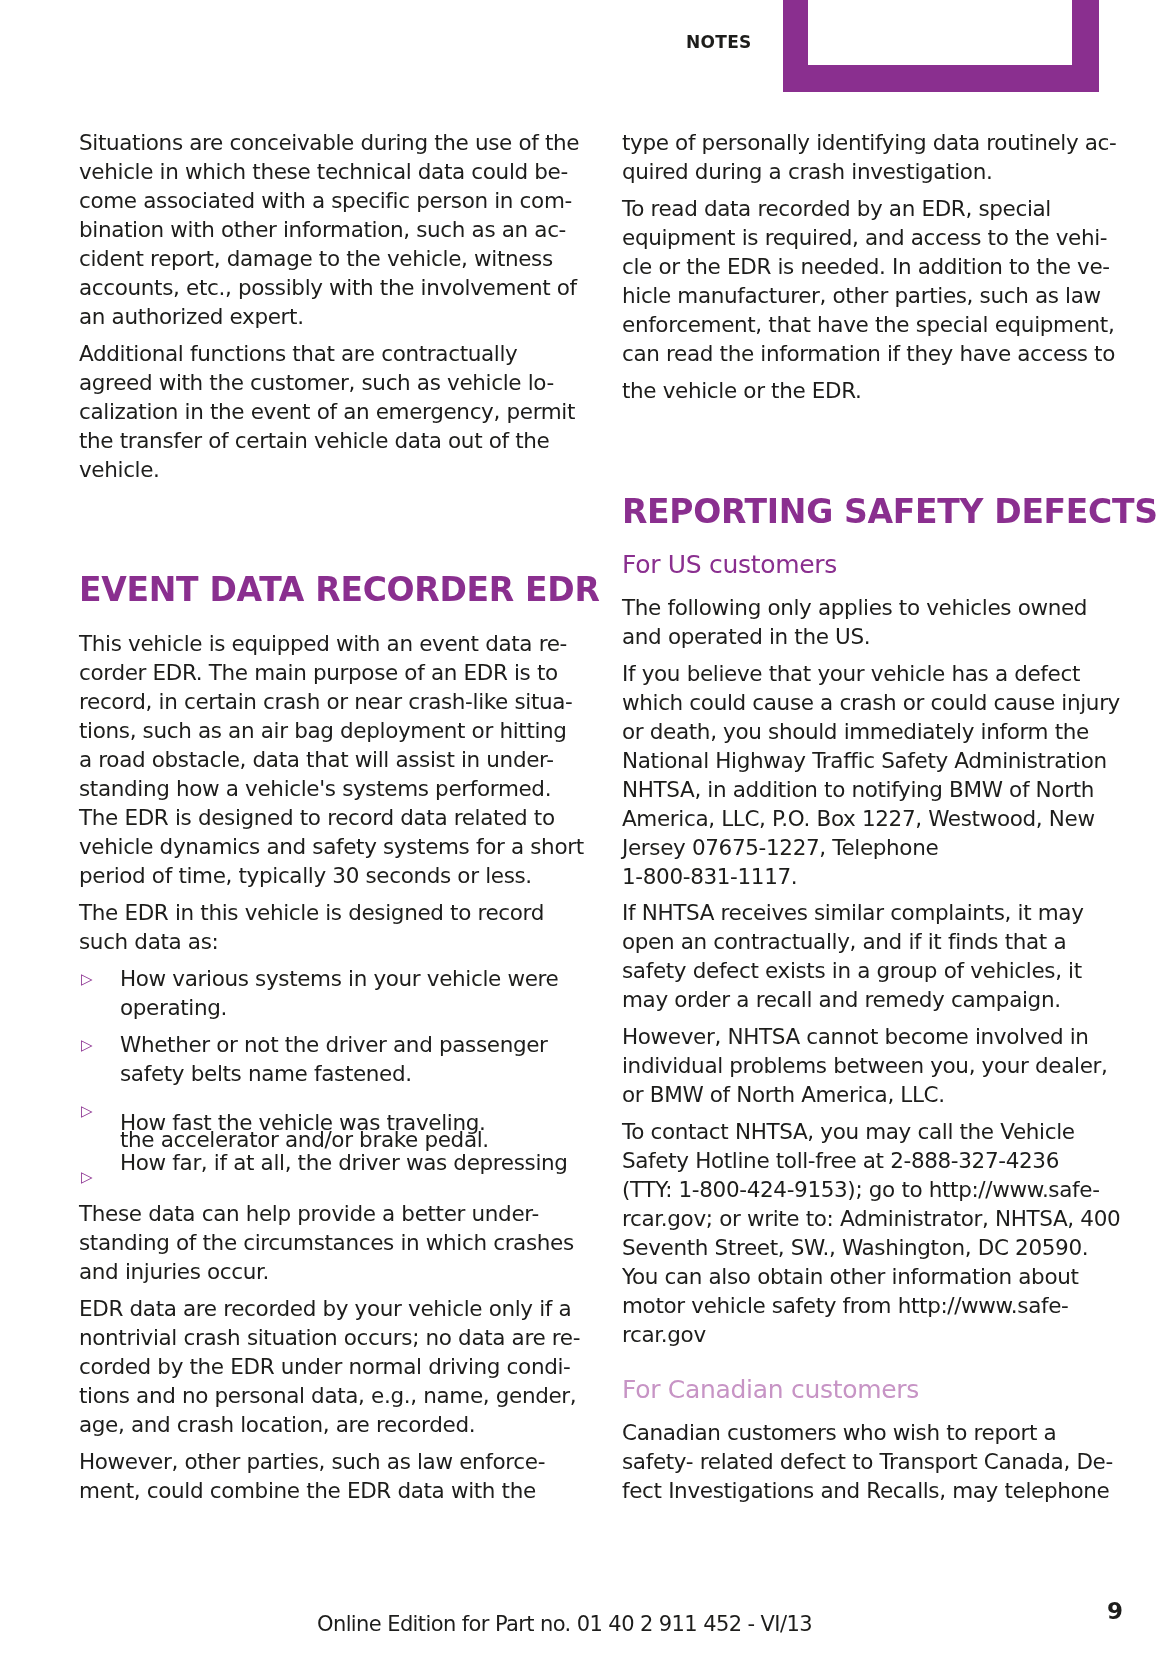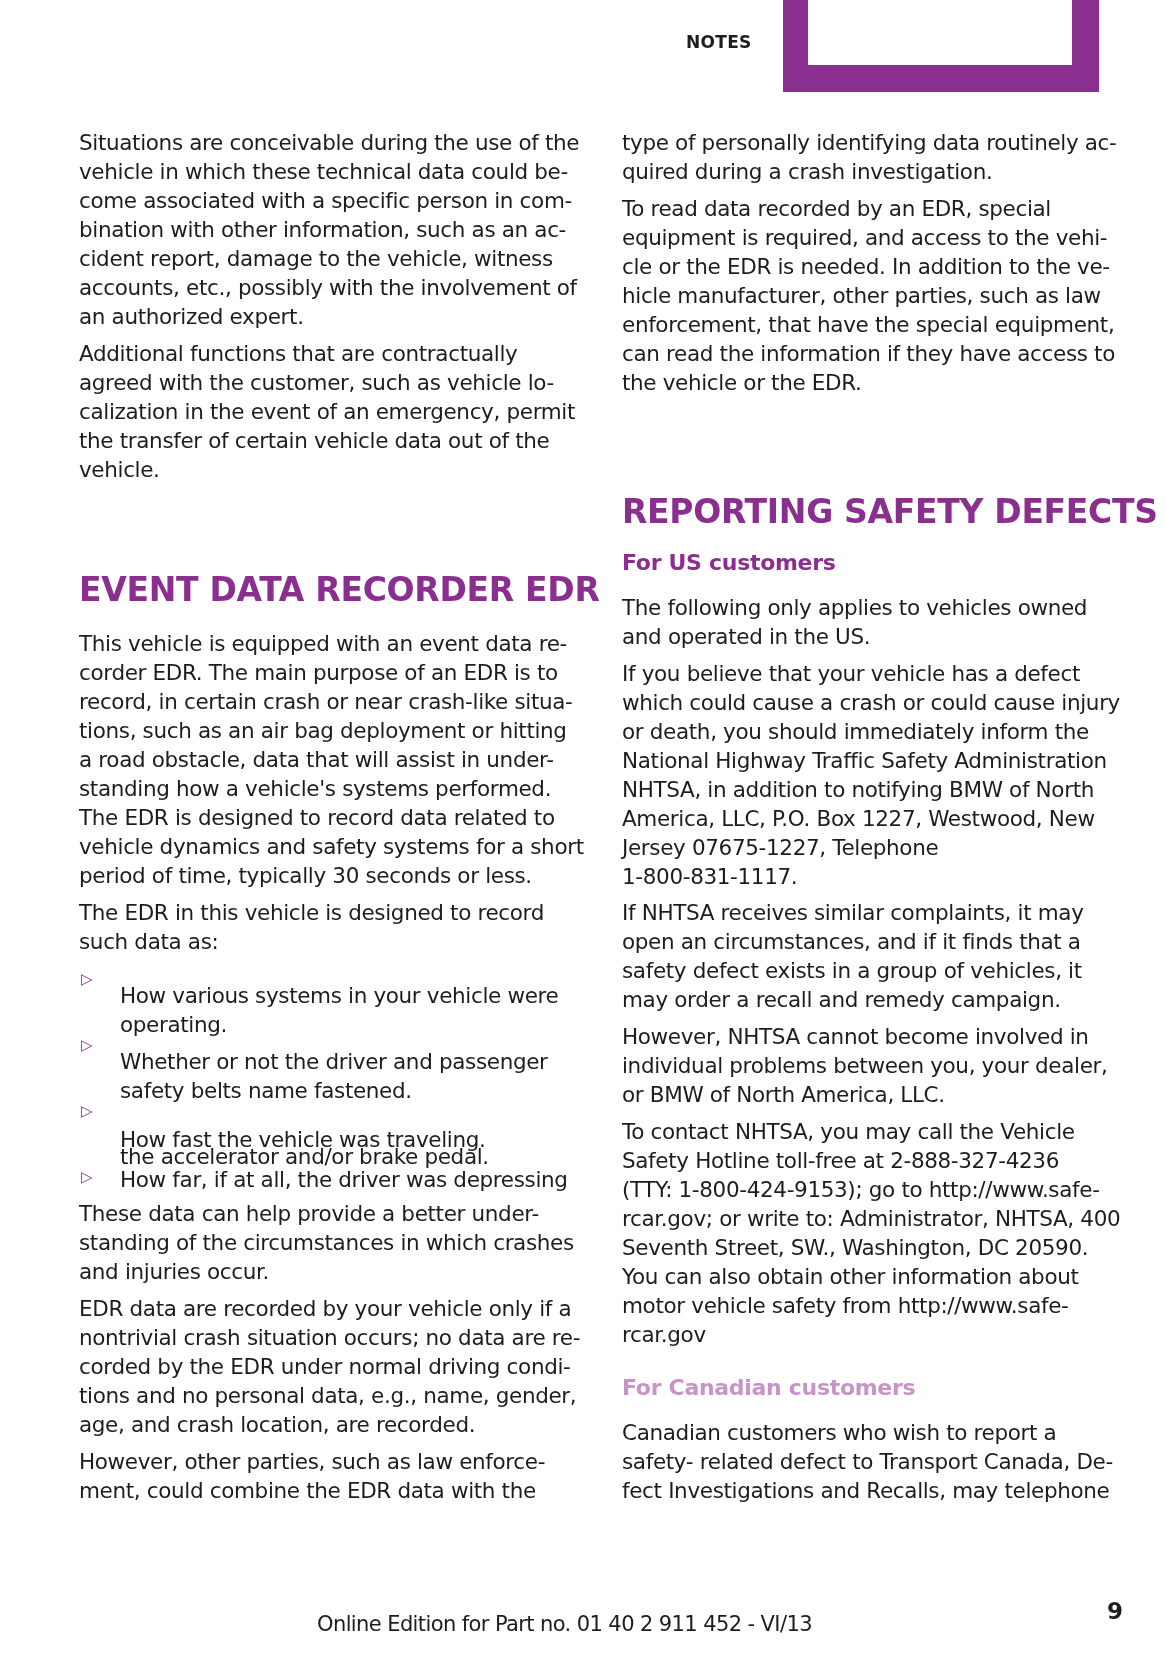--- a/index.html
+++ b/index.html
@@ -7,24 +7,24 @@
          font-family:"DejaVu Sans", sans-serif; color:#1d1d1b; }
   .notes { position:absolute; left:686px; top:32px; font-size:17px; font-weight:bold; letter-spacing:0.3px; }
   .frame { position:absolute; left:783px; top:-10px; width:316px; height:102px;
            background:#8a2f8f; }
   .frame-inner { position:absolute; left:25px; top:0; width:264px; height:75px; background:#ffffff; }
   .col { position:absolute; width:510px; }
   .col.left { left:79px; }
   .col.right { left:622px; }
   .ln { position:absolute; left:0; white-space:nowrap; font-size:21.5px; line-height:29px; letter-spacing:-0.35px; }
   .h1 { position:absolute; left:0; white-space:nowrap; font-size:33px; font-weight:bold; color:#8a2f8f; letter-spacing:-0.3px; }
-  .h2 { position:absolute; left:0; white-space:nowrap; font-size:22px; font-weight:bold; color:#8a2f8f; letter-spacing:-0.3px; }
+  .h2 { position:absolute; left:0; white-space:nowrap; font-size:25px; font-weight:normal; color:#8a2f8f; letter-spacing:-0.3px; }
   .h2.light { color:#c794c5; }
   .bullet { position:absolute; left:2px; font-size:15px; color:#8a2f8f; }
-  .ind { left:41px;margin-top:17px; }
+  .ind { left:41px; }
   .footer { position:absolute; left:317px; top:1612px; font-size:21px; letter-spacing:-0.6px; white-space:nowrap; }
   .pageno { position:absolute; left:1107px; top:1598px; font-size:23px; font-weight:bold; }
 </style>
 </head>
 <body>
 
 <div class="notes">NOTES</div>
 <div class="frame">
     <div class="frame-inner"></div>
   </div>
@@ -99,41 +99,41 @@
     <div class="ln" style="top:128px">type of personally identifying data routinely ac-</div>
     <div class="ln" style="top:157px">quired during a crash investigation.</div>
   </div>
   <div>
     <div class="ln" style="top:194px">To read data recorded by an EDR, special</div>
     <div class="ln" style="top:223px">equipment is required, and access to the vehi-</div>
     <div class="ln" style="top:252px">cle or the EDR is needed. In addition to the ve-</div>
     <div class="ln" style="top:281px">hicle manufacturer, other parties, such as law</div>
     <div class="ln" style="top:310px">enforcement, that have the special equipment,</div>
     <div class="ln" style="top:339px">can read the information if they have access to</div>
-    <div class="ln" style="top:368px">the vehicle or the EDR.</div>
+    <div class="ln" style="top:376px">the vehicle or the EDR.</div>
   </div>
   <div class="h1" style="top:492px">REPORTING SAFETY DEFECTS</div>
   <div class="h2" style="top:550px">For US customers</div>
   <div>
     <div class="ln" style="top:593px">The following only applies to vehicles owned</div>
     <div class="ln" style="top:622px">and operated in the US.</div>
   </div>
   <div>
     <div class="ln" style="top:659px">If you believe that your vehicle has a defect</div>
     <div class="ln" style="top:688px">which could cause a crash or could cause injury</div>
     <div class="ln" style="top:717px">or death, you should immediately inform the</div>
     <div class="ln" style="top:746px">National Highway Traffic Safety Administration</div>
     <div class="ln" style="top:775px">NHTSA, in addition to notifying BMW of North</div>
     <div class="ln" style="top:804px">America, LLC, P.O. Box 1227, Westwood, New</div>
     <div class="ln" style="top:833px">Jersey 07675-1227, Telephone</div>
     <div class="ln" style="top:862px">1-800-831-1117.</div>
   </div>
   <div>
     <div class="ln" style="top:898px">If NHTSA receives similar complaints, it may</div>
-    <div class="ln" style="top:927px">open an circumstances, and if it finds that a</div>
+    <div class="ln" style="top:927px">open an contractually, and if it finds that a</div>
     <div class="ln" style="top:956px">safety defect exists in a group of vehicles, it</div>
     <div class="ln" style="top:985px">may order a recall and remedy campaign.</div>
   </div>
   <div>
     <div class="ln" style="top:1022px">However, NHTSA cannot become involved in</div>
     <div class="ln" style="top:1051px">individual problems between you, your dealer,</div>
     <div class="ln" style="top:1080px">or BMW of North America, LLC.</div>
   </div>
   <div>
     <div class="ln" style="top:1117px">To contact NHTSA, you may call the Vehicle</div>

